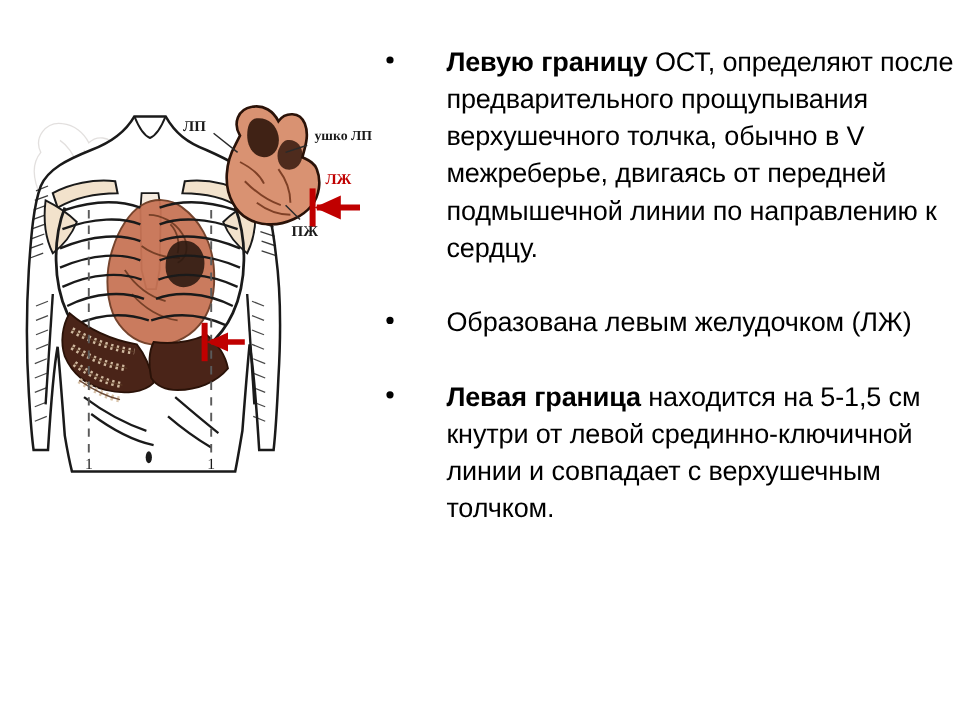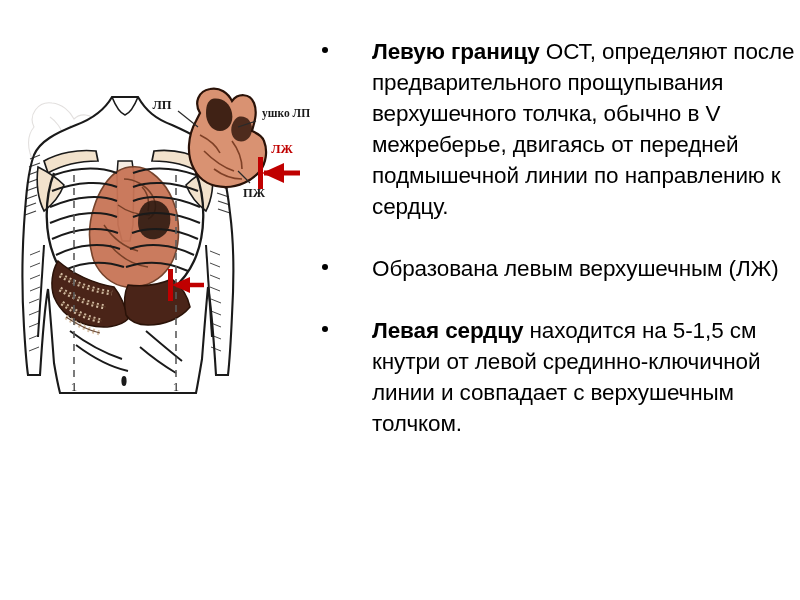--- a/index.html
+++ b/index.html
@@ -274,24 +274,24 @@
 
     <div class="bullet-item">
       <span class="bullet-dot"></span>
       <span class="b-strong">Левую границу</span><span> ОСТ, определяют после предварительного прощупывания верхушечного толчка, обычно в V межреберье, двигаясь от передней подмышечной линии по направлению к сердцу.</span>
     </div>
 
     <div class="gap-sm"></div>
 
     <div class="bullet-item">
       <span class="bullet-dot"></span>
-      <span>Образована левым верхушечным (ЛЖ)</span>
+      <span>Образована левым желудочком (ЛЖ)</span>
     </div>
 
     <div class="gap-md"></div>
 
     <div class="bullet-item">
       <span class="bullet-dot"></span>
-      <span class="b-strong">Левая сердцу</span><span> находится на 5-1,5 см кнутри от левой срединно-ключичной линии и совпадает с верхушечным толчком.</span>
+      <span class="b-strong">Левая граница</span><span> находится на 5-1,5 см кнутри от левой срединно-ключичной линии и совпадает с верхушечным толчком.</span>
     </div>
 
   </div>
 </div>
 
 </body></html>

